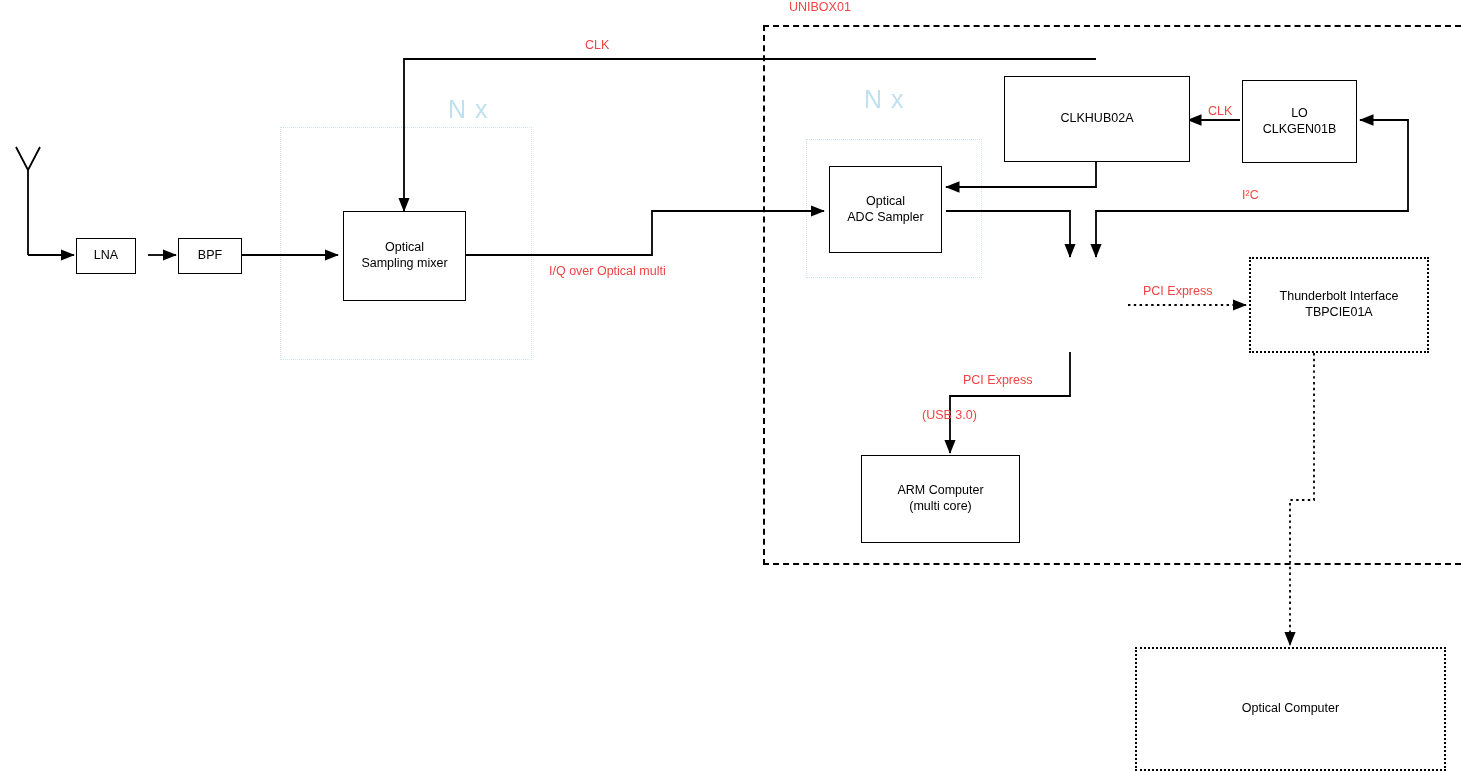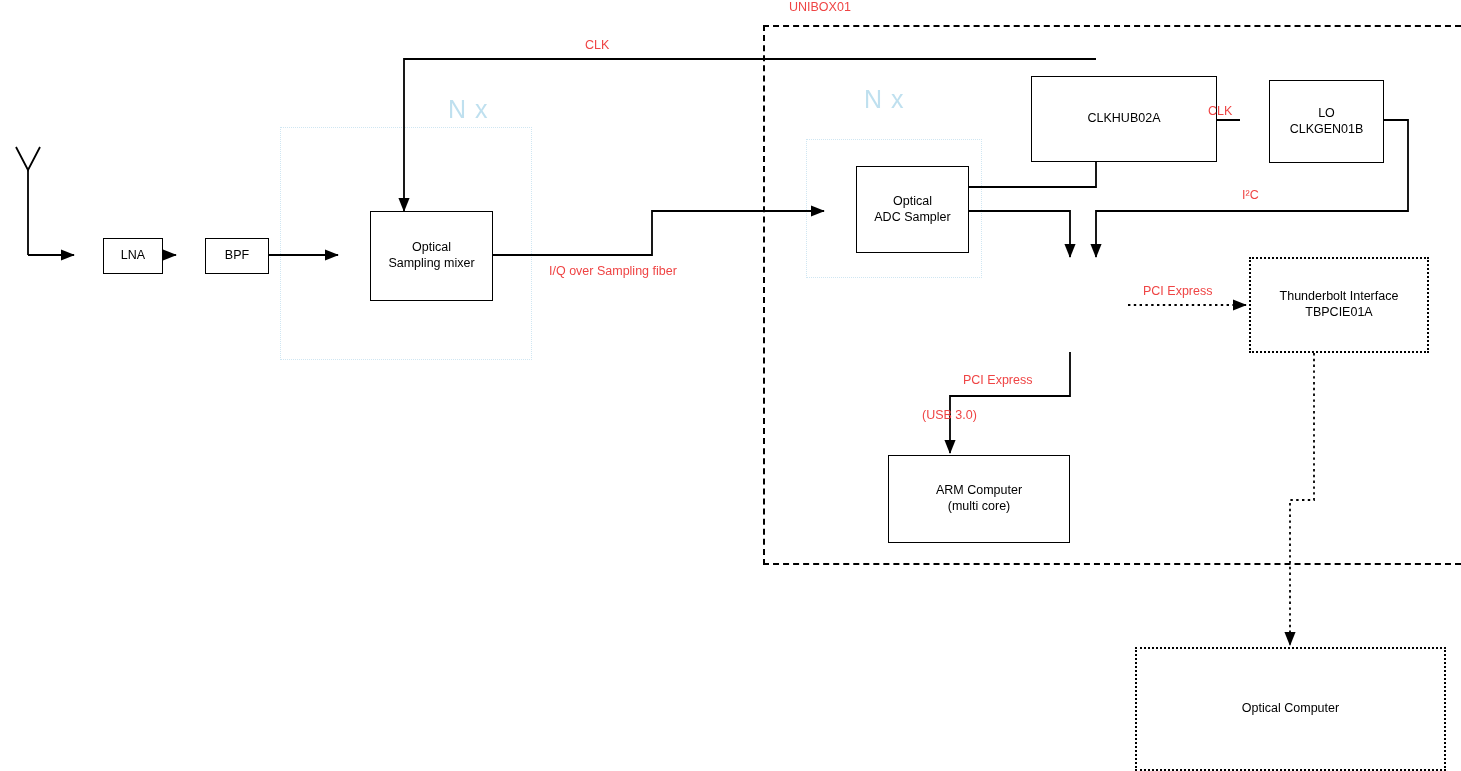--- a/index.html
+++ b/index.html
@@ -30,21 +30,20 @@
     align-items: center;
     justify-content: center;
     text-align: center;
     font-size: 12.5px;
     line-height: 1.25;
     background: #ffffff;
     color: #000000;
   }
   .node.solid {
     border: 1.6px solid #000000;
-    margin-left: 27px;
   }
   .node.dotted {
     border: 2px dotted #000000;
   }
   .label {
     position: absolute;
     font-size: 12.5px;
     line-height: 1.25;
     color: #ef4444;
     white-space: nowrap;
@@ -158,36 +157,36 @@
     <span class="multiline">LO
 CLKGEN01B</span>
   </div>
 
 
   <div class="node dotted" style="left:1249px; top:257px; width:180px; height:96px;">
     <span class="multiline">Thunderbolt Interface
 TBPCIE01A</span>
   </div>
 
-  <div class="node solid" style="left:861px; top:455px; width:182px; height:88px;">
+  <div class="node solid" style="left:861px; top:455px; width:159px; height:88px;">
     <span class="multiline">ARM Computer
 (multi core)</span>
   </div>
 
   <div class="node dotted" style="left:1135px; top:647px; width:311px; height:124px;">
     <span>Optical Computer</span>
   </div>
 
   <div class="label" style="left:585px; top:38px;">CLK</div>
 
   <div class="label" style="left:1208px; top:104px;">CLK</div>
 
   <div class="label" style="left:1242px; top:188px;">I²C</div>
 
-  <div class="label" style="left:549px; top:264px;">I/Q over Sampling fiber</div>
+  <div class="label" style="left:549px; top:264px;">I/Q over Optical multi</div>
 
   <div class="label" style="left:1143px; top:284px;">PCI Express</div>
 
   <div class="label" style="left:963px; top:373px;">PCI Express</div>
 
   <div class="label" style="left:922px; top:408px;">(USB 3.0)</div>
 
 </div>
 
 </body></html>

